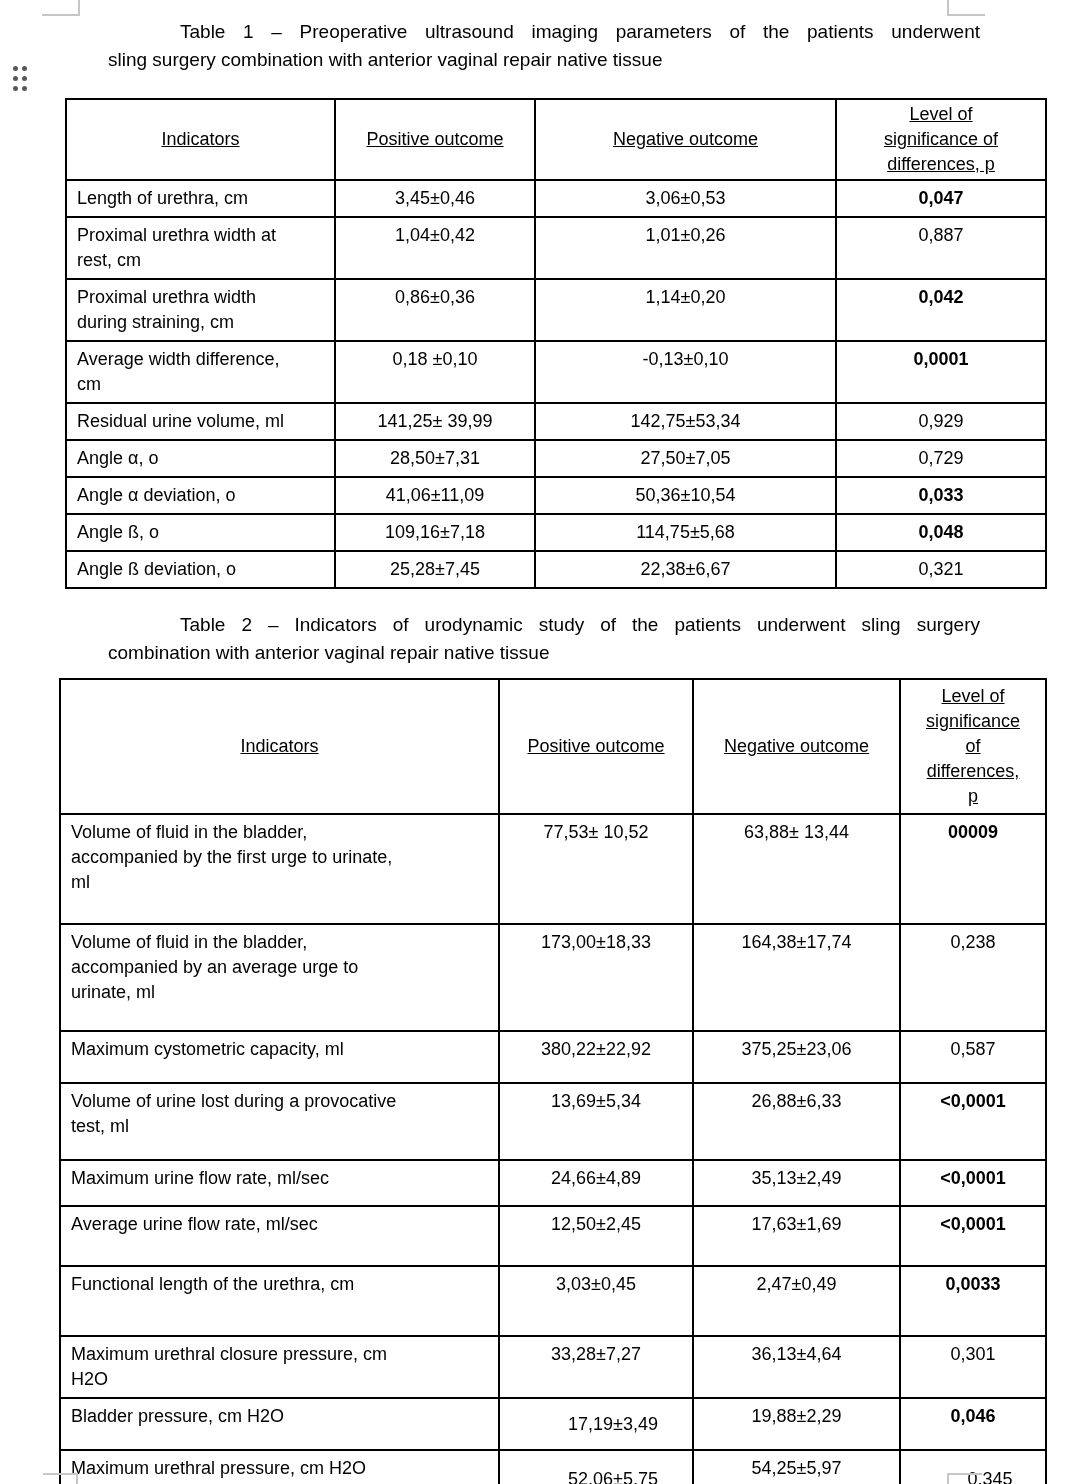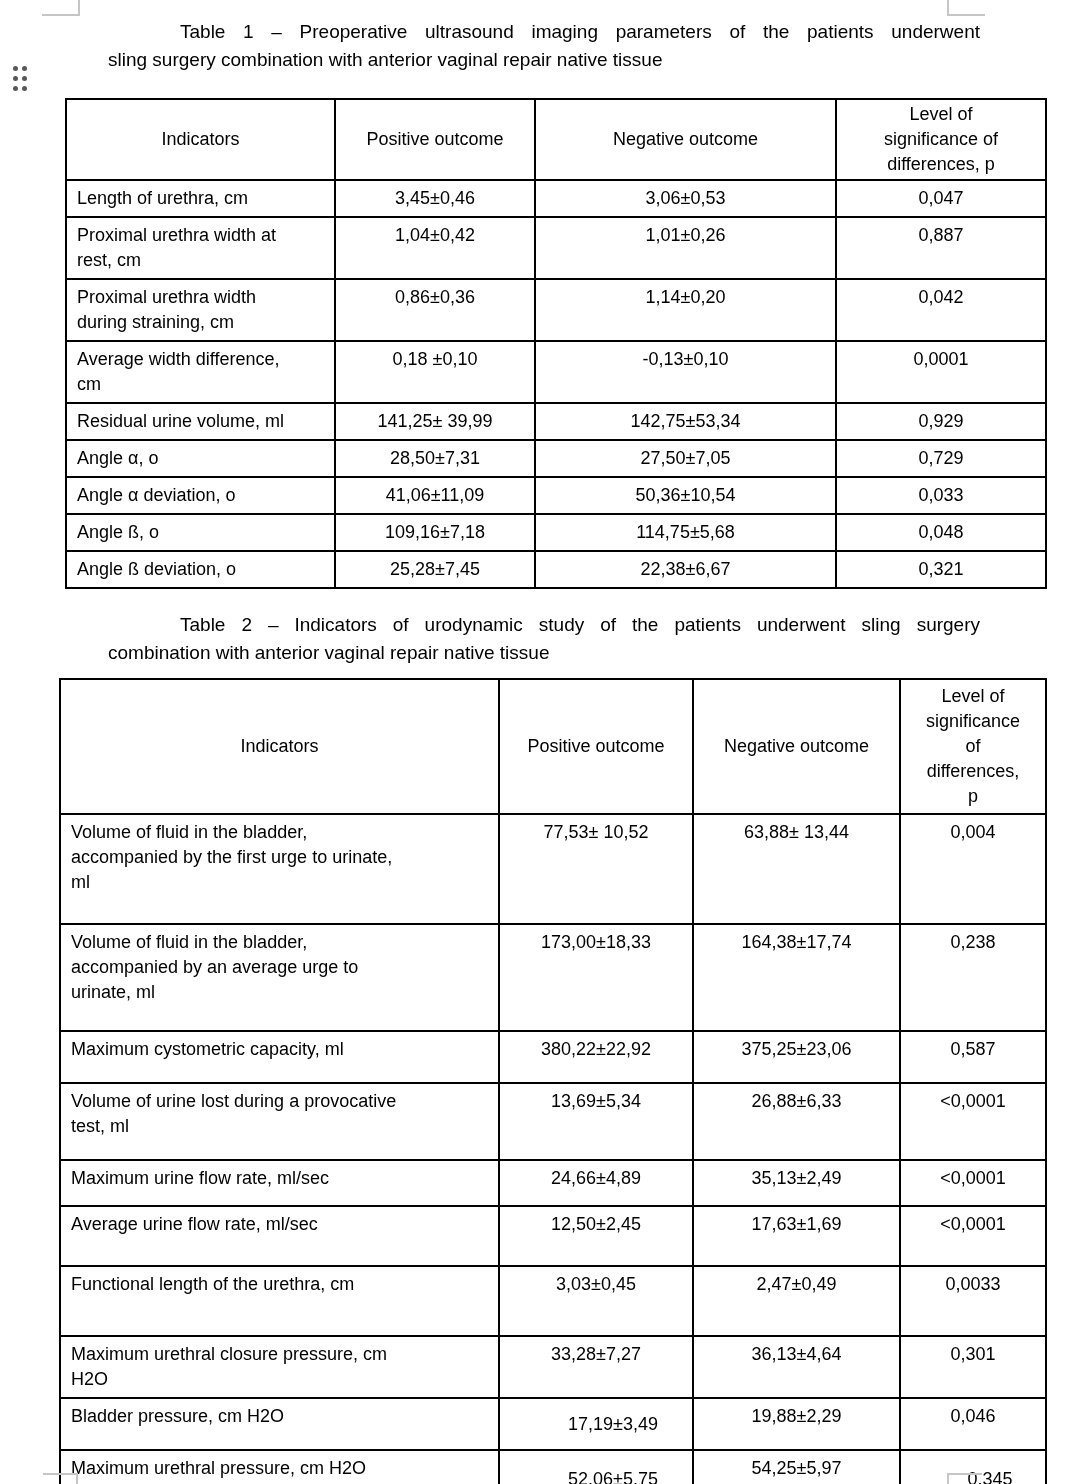--- a/index.html
+++ b/index.html
@@ -30,24 +30,24 @@
 
   
   .caption { margin-left: 108px; width: 872px; font-size: 19px; line-height: 28px; }
   .cap-line { display: block; }
   .cap-line1 { text-align: justify; text-align-last: justify; text-indent: 72px; }
   .cap-line2 { text-align: left; }
 
   
   table { border-collapse: collapse; table-layout: fixed; font-size: 18px; line-height: 25px; }
   th, td { border: 2px solid #000; padding: 5px 6px; vertical-align: top; overflow: hidden; }
-  th { font-weight: normal; text-align: center; vertical-align: middle; padding: 2px 20px; white-space: pre-line; }
+  th { font-weight: normal; text-align: center; vertical-align: middle; padding: 2px 20px; white-space: pre-line; text-decoration: underline; }
   td.lbl { text-align: left; padding-left: 10px; white-space: pre-line; }
   td.num { text-align: center; }
-  .bold { font-weight: normal; }
+  .bold { font-weight: bold; }
   .va-m { vertical-align: middle; padding-left: 40px; }
 
   #table1 { margin: 24px 0 0 65px; width: 980px; }
   #table2 { margin: 11px 0 0 59px; width: 986px; }
   #caption2 { margin-top: 22px; }
 
   
   #table1 tr.hdr { height: 77px; }
   #table1 tr.r0 { height: 37px; } #table1 tr.r1 { height: 52px; }
   #table1 tr.r2 { height: 52px; } #table1 tr.r3 { height: 52px; }
@@ -182,21 +182,21 @@
 of
 differences,
 p</th>
   </tr>
   <tr class="r0">
     <td class="lbl">Volume of fluid in the bladder,
 accompanied by the first urge to urinate,
 ml</td>
     <td class="num">77,53± 10,52</td>
     <td class="num">63,88± 13,44</td>
-    <td class="num bold">0,004</td>
+    <td class="num bold">00009</td>
   </tr>
   <tr class="r1">
     <td class="lbl">Volume of fluid in the bladder,
 accompanied by an average urge to
 urinate, ml</td>
     <td class="num">173,00±18,33</td>
     <td class="num">164,38±17,74</td>
     <td class="num">0,238</td>
   </tr>
   <tr class="r2">

